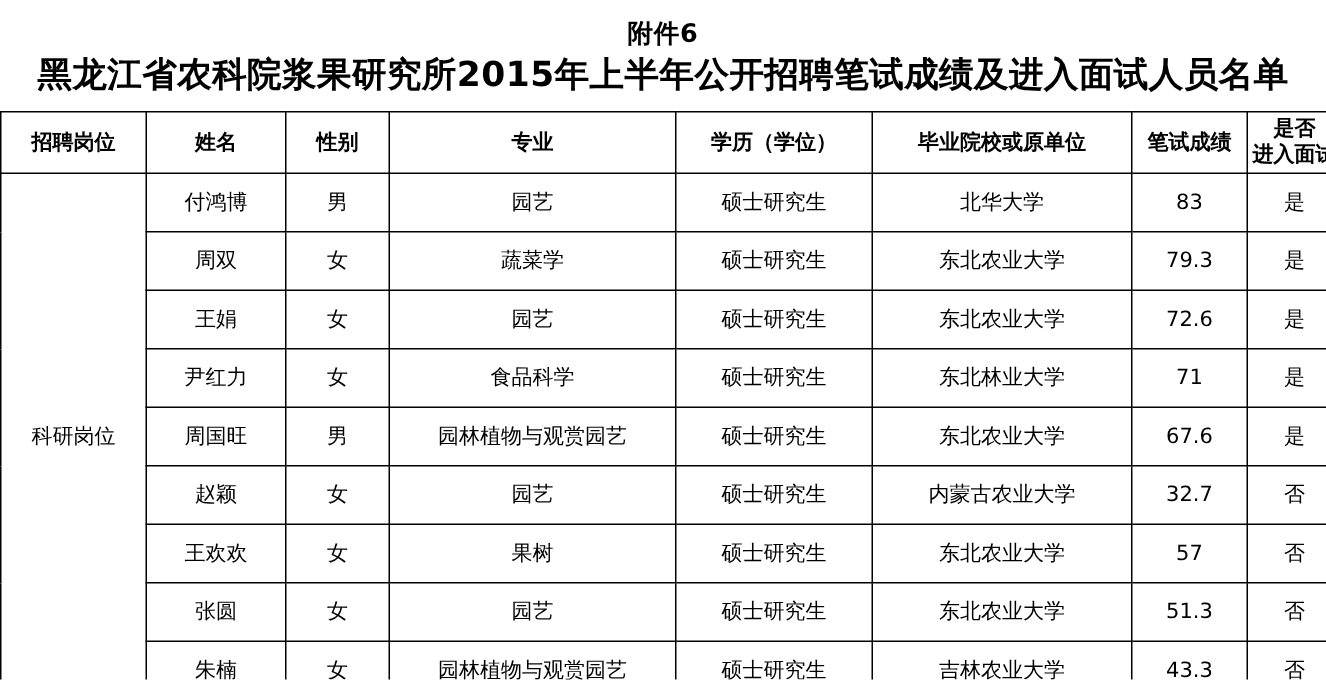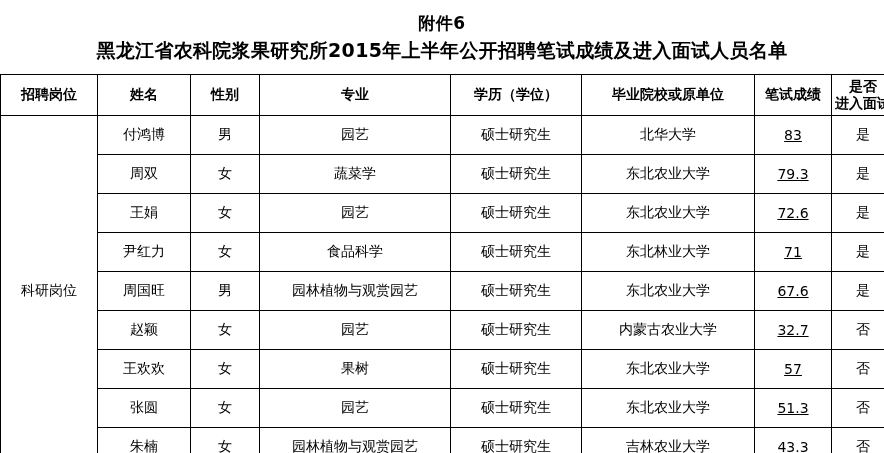--- a/index.html
+++ b/index.html
@@ -25,21 +25,21 @@
     text-align: center;
     padding-top: 12px;
   }
   .attachment-label {
     font-size: 17px;
     font-weight: bold;
     line-height: 22px;
     letter-spacing: 0.5px;
   }
   .doc-title {
-    font-size: 19px;
+    font-size: 23px;
     font-weight: bold;
     line-height: 26px;
     margin-top: 3px;
     letter-spacing: 0.3px;
   }
   table.grade-table {
     border-collapse: collapse;
     margin: 11px auto 0 auto;
     width: 858px;
     table-layout: fixed;
@@ -69,21 +69,20 @@
   th.c7, td.c7 { width: 62px; }
   .post-cell {
     font-size: 15px;
   }
   .two-line {
     line-height: 17px;
     display: block;
   }
   .score-cell {
     font-size: 13px;
-    text-decoration: underline;
   }
 </style>
 </head>
 <body>
 
 <div class="page">
 
   <div class="title-block">
     <div class="attachment-label">附件6</div>
     <div class="doc-title">黑龙江省农科院浆果研究所2015年上半年公开招聘笔试成绩及进入面试人员名单</div>

